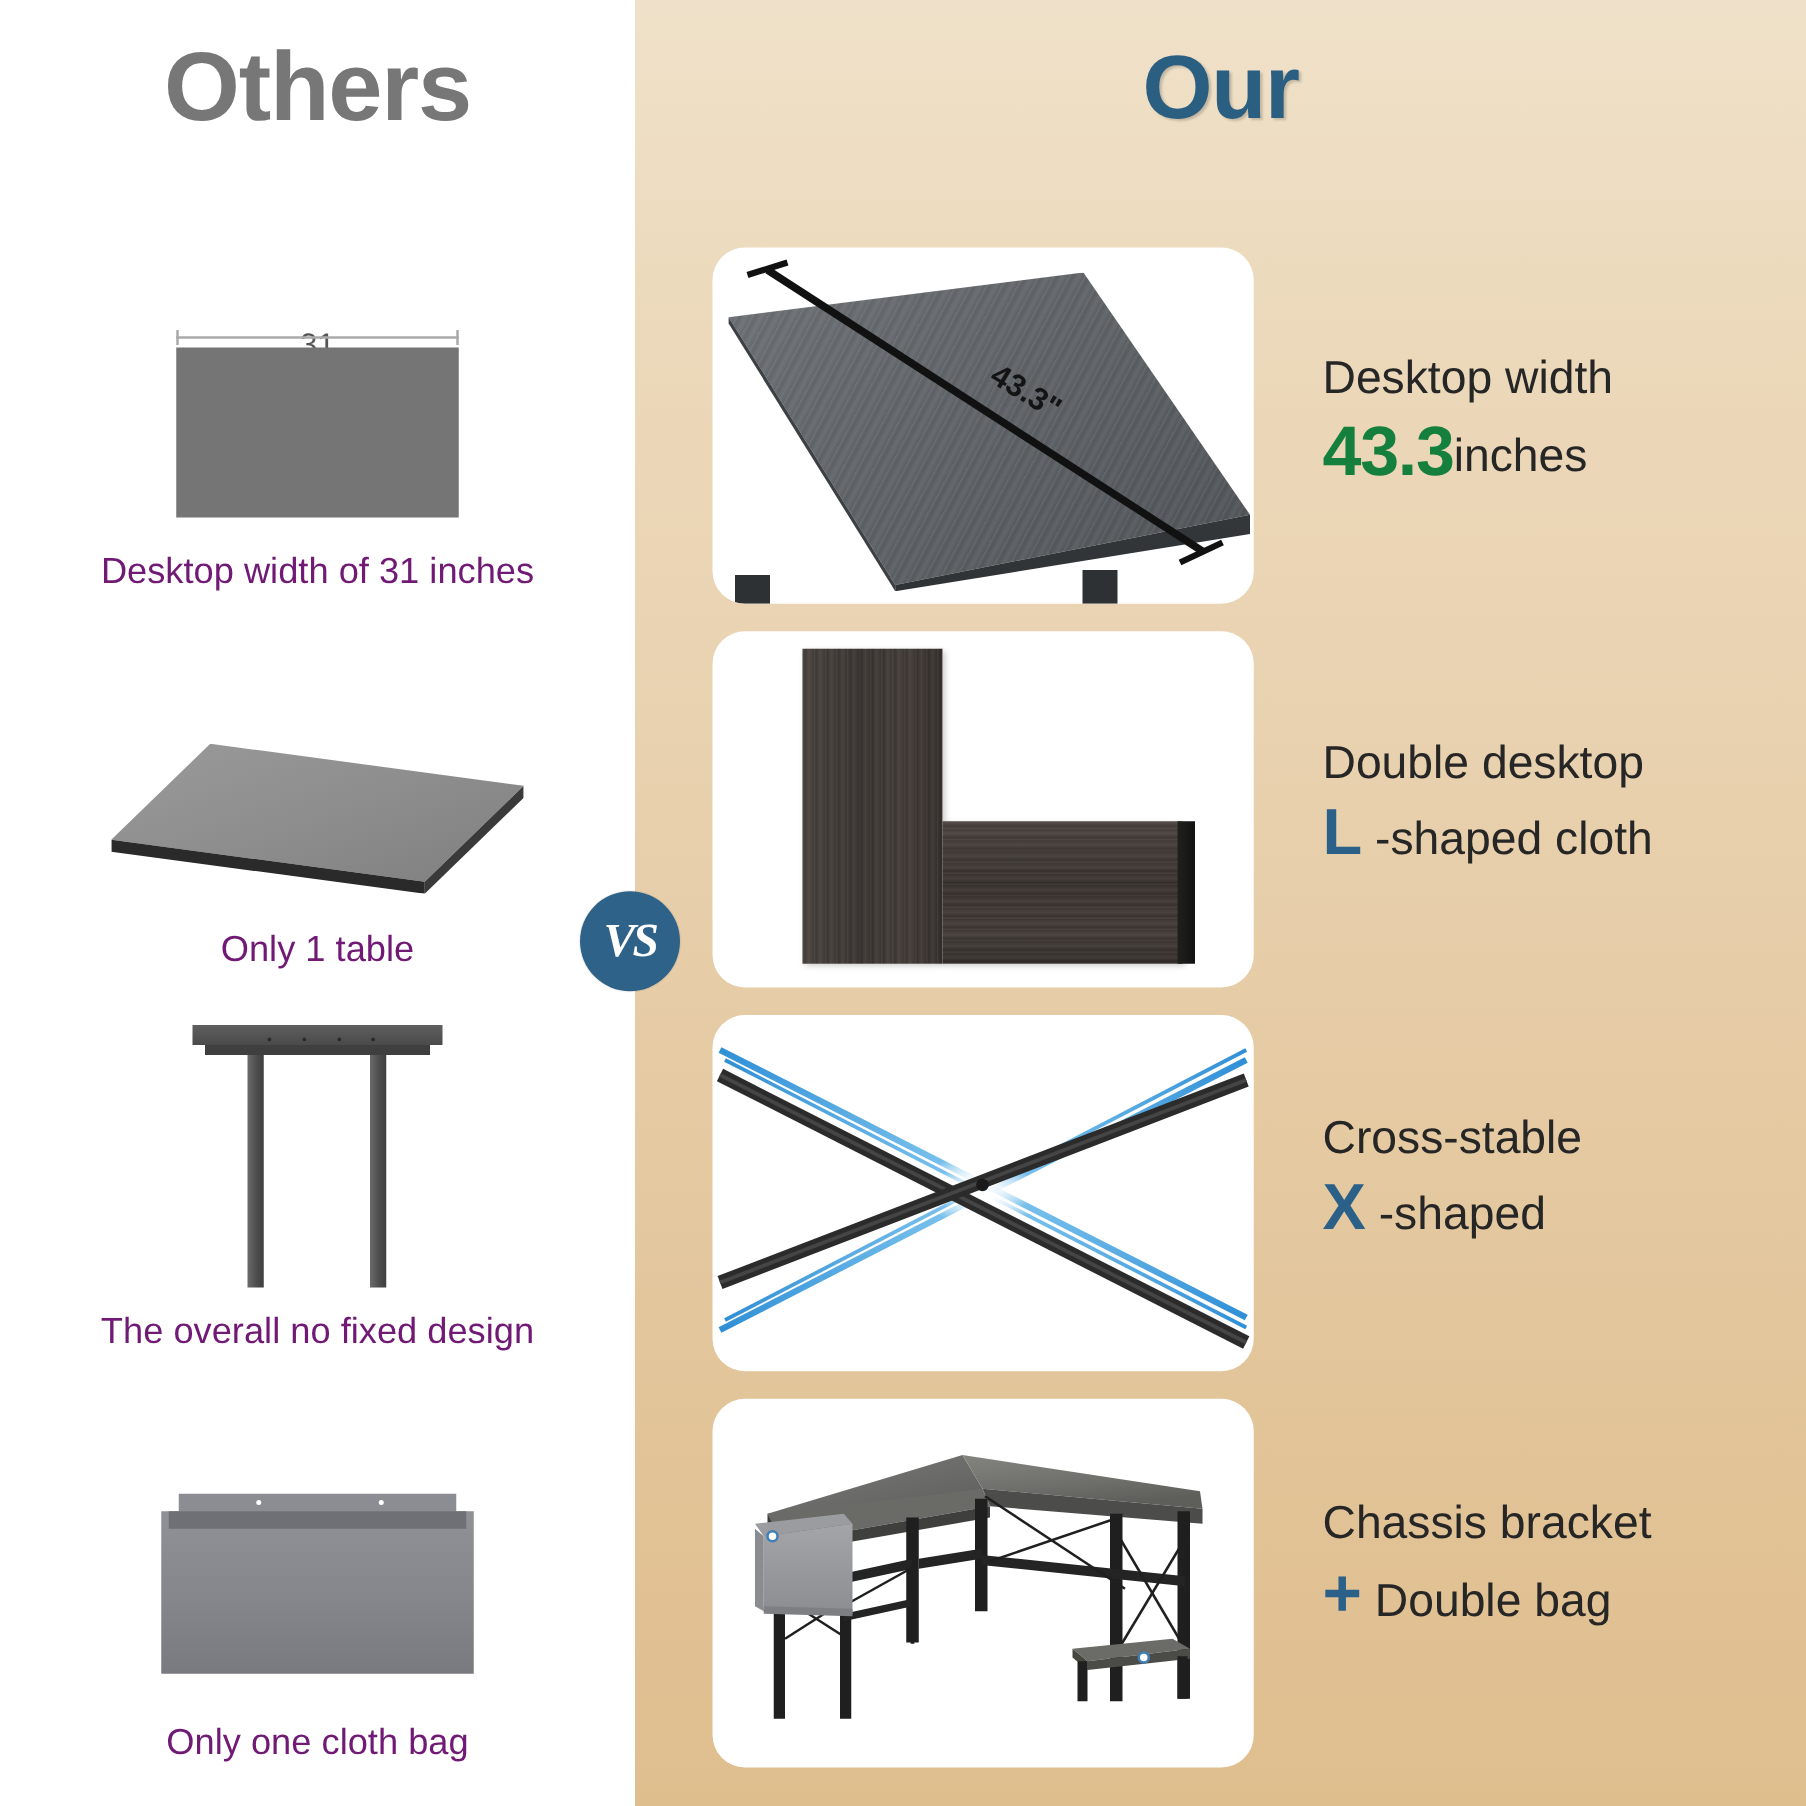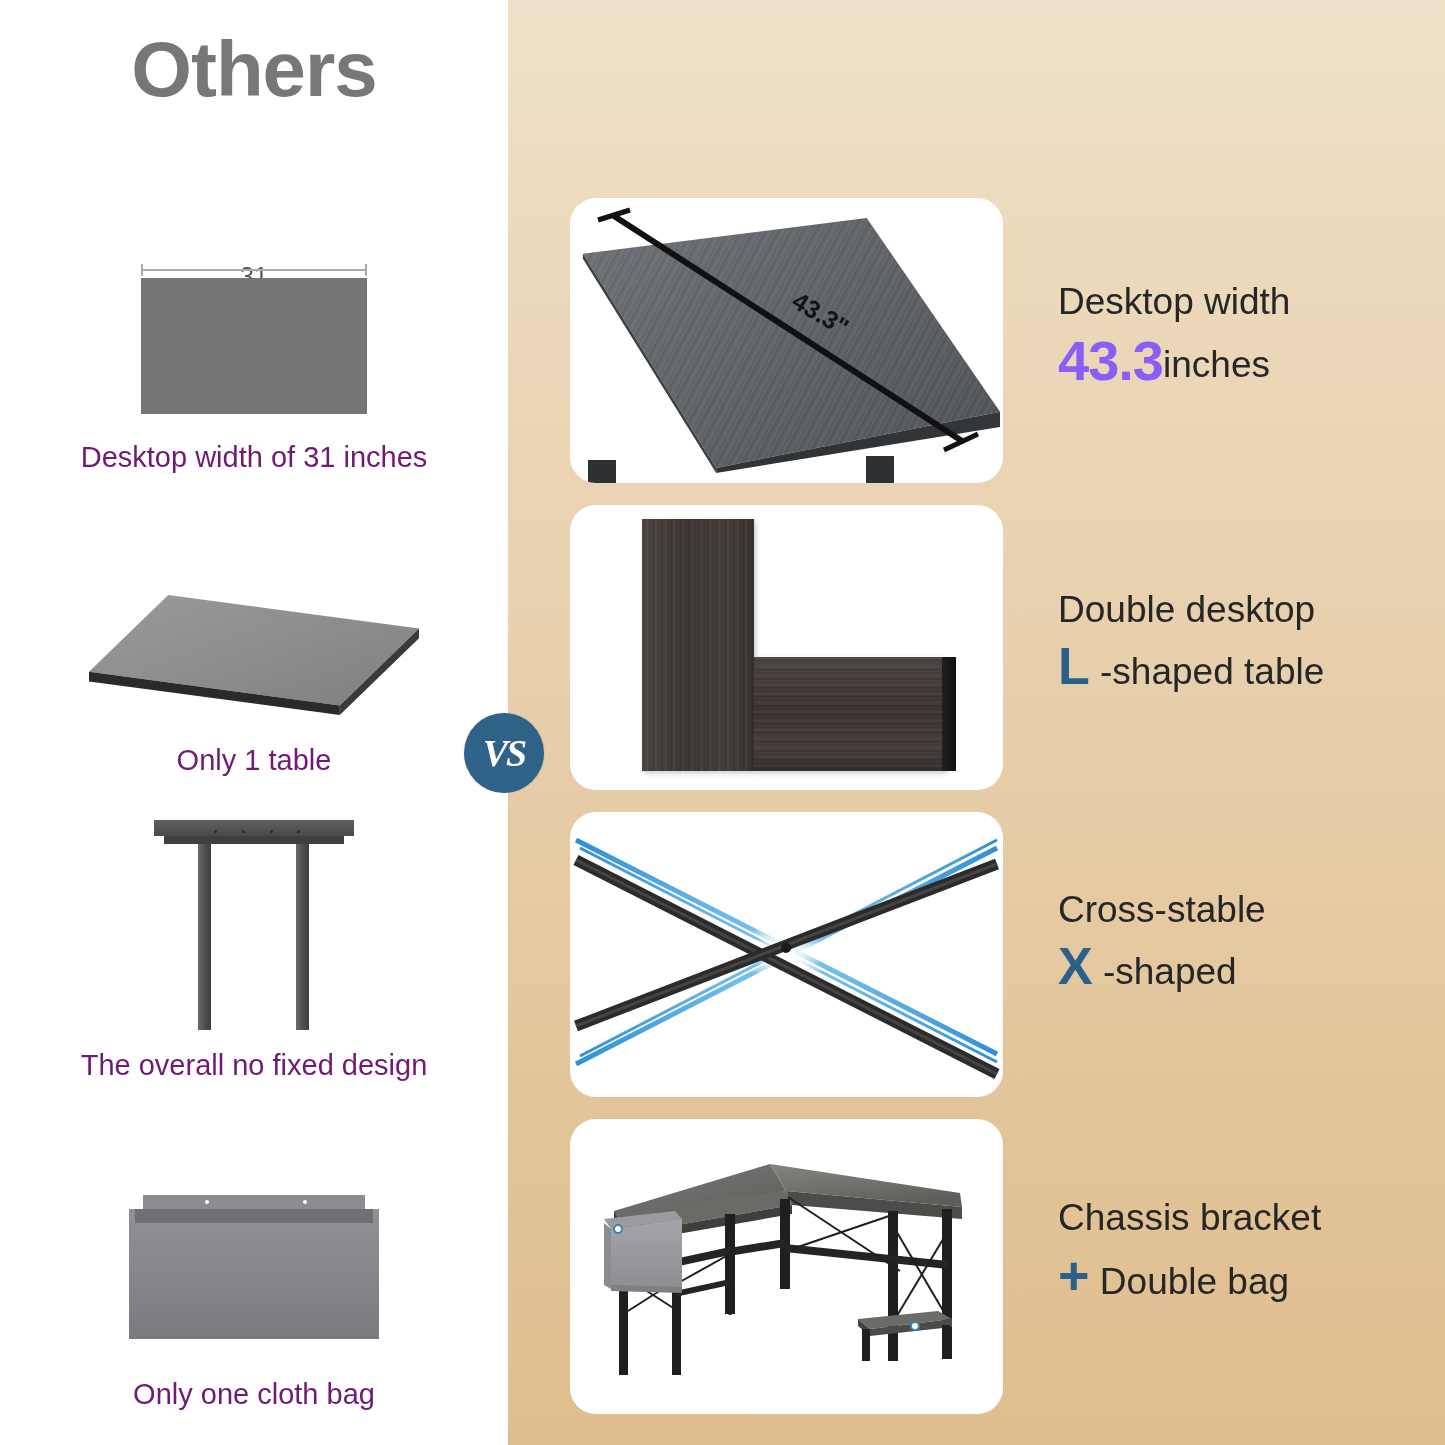--- a/index.html
+++ b/index.html
@@ -132,21 +132,21 @@
   .card{
     position:absolute;left:570px;width:433px;
     background:#ffffff;border-radius:26px;overflow:hidden;
   }
   .row-label{
     position:absolute;left:1058px;width:390px;
     color:#262626;line-height:1.18;
   }
   .row-label .l1{font-size:37px;display:block;white-space:nowrap;}
   .row-label .l2{font-size:37px;display:block;white-space:nowrap;margin-top:4px;}
-  .hi-big{color:#8b5cf6;font-size:56px;font-weight:bold;letter-spacing:-1px;vertical-align:-3px;}
+  .hi-big{color:#15803d;font-size:56px;font-weight:bold;letter-spacing:-1px;vertical-align:-3px;}
   .hi-letter{color:#2b6188;font-size:52px;font-weight:bold;}
   .hi-plus{color:#2b6188;font-size:54px;font-weight:bold;}
 
   
   .c1-wood{
     position:absolute;left:0px;top:20px;width:430px;height:255px;
   }
   .c1-wood .top{
     position:absolute;inset:0;
     background:
@@ -203,20 +203,21 @@
   .c4{position:absolute;left:0;top:0;width:433px;height:295px;}
 </style>
 </head>
 <body>
 
 <div class="stage">
 
   <div class="tan-panel"></div>
 
   <div class="others-title">Others</div>
+  <div class="our-title">Our</div>
 
   <div class="left-item" style="top:218px;">
     <div class="dim-wrap">
       <div class="dim-number">31</div>
       <div class="dim-line">
         <div class="cap l"></div>
         <div class="bar"></div>
         <div class="cap r"></div>
       </div>
       <div class="slab-flat"></div>
@@ -282,21 +283,21 @@
     <span class="l2"><span class="hi-big">43.3</span><span>inches</span></span>
   </div>
 
   <div class="card" style="top:505px;height:285px;">
     <div class="c2-vert"></div>
     <div class="c2-horz"></div>
     <div class="c2-cap"></div>
   </div>
   <div class="row-label" style="top:588px;">
     <span class="l1">Double desktop</span>
-    <span class="l2"><span class="hi-letter">L</span>&nbsp;<span>-shaped table</span></span>
+    <span class="l2"><span class="hi-letter">L</span>&nbsp;<span>-shaped cloth</span></span>
   </div>
 
   <div class="card" style="top:812px;height:285px;">
     <svg class="c3" width="433" height="285" viewBox="0 0 433 285">
       <defs>
         <linearGradient id="glowA" x1="0" y1="0" x2="1" y2="1">
           <stop offset="0%" stop-color="#2f8fd6" stop-opacity="1"></stop>
           <stop offset="42%" stop-color="#5fb4e8" stop-opacity=".85"></stop>
           <stop offset="50%" stop-color="#ffffff" stop-opacity="0"></stop>
           <stop offset="58%" stop-color="#5fb4e8" stop-opacity=".85"></stop>

